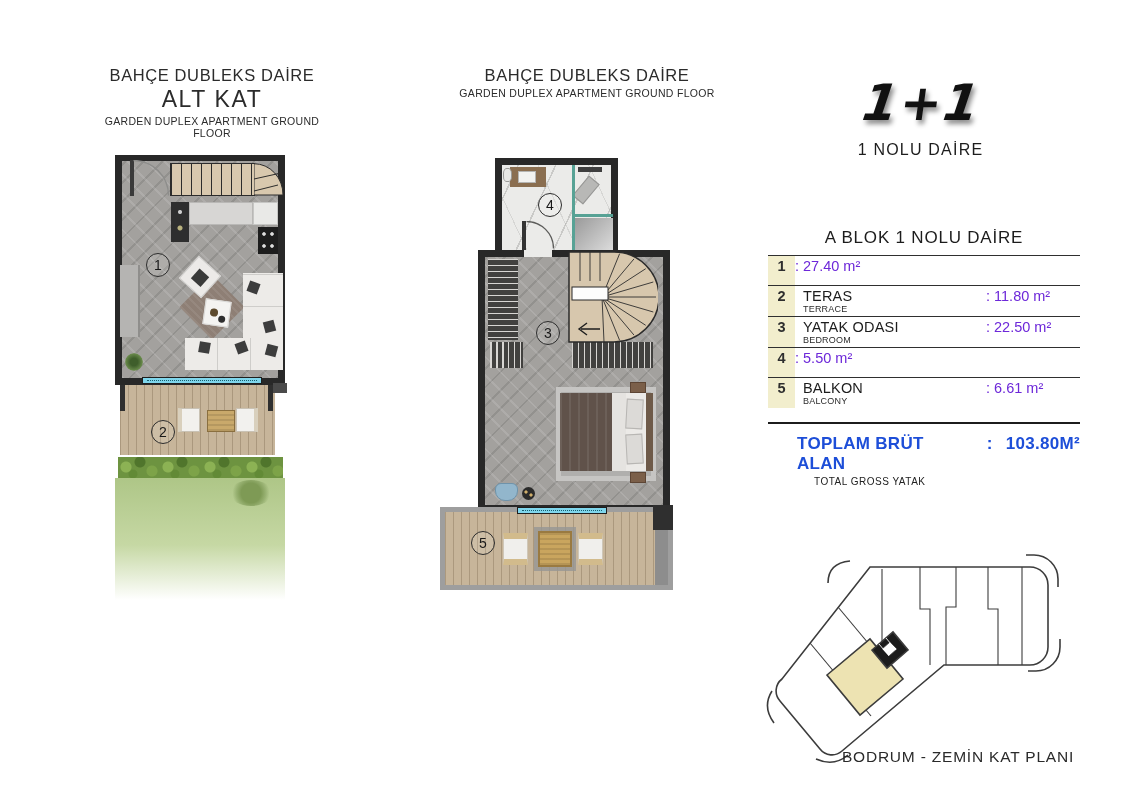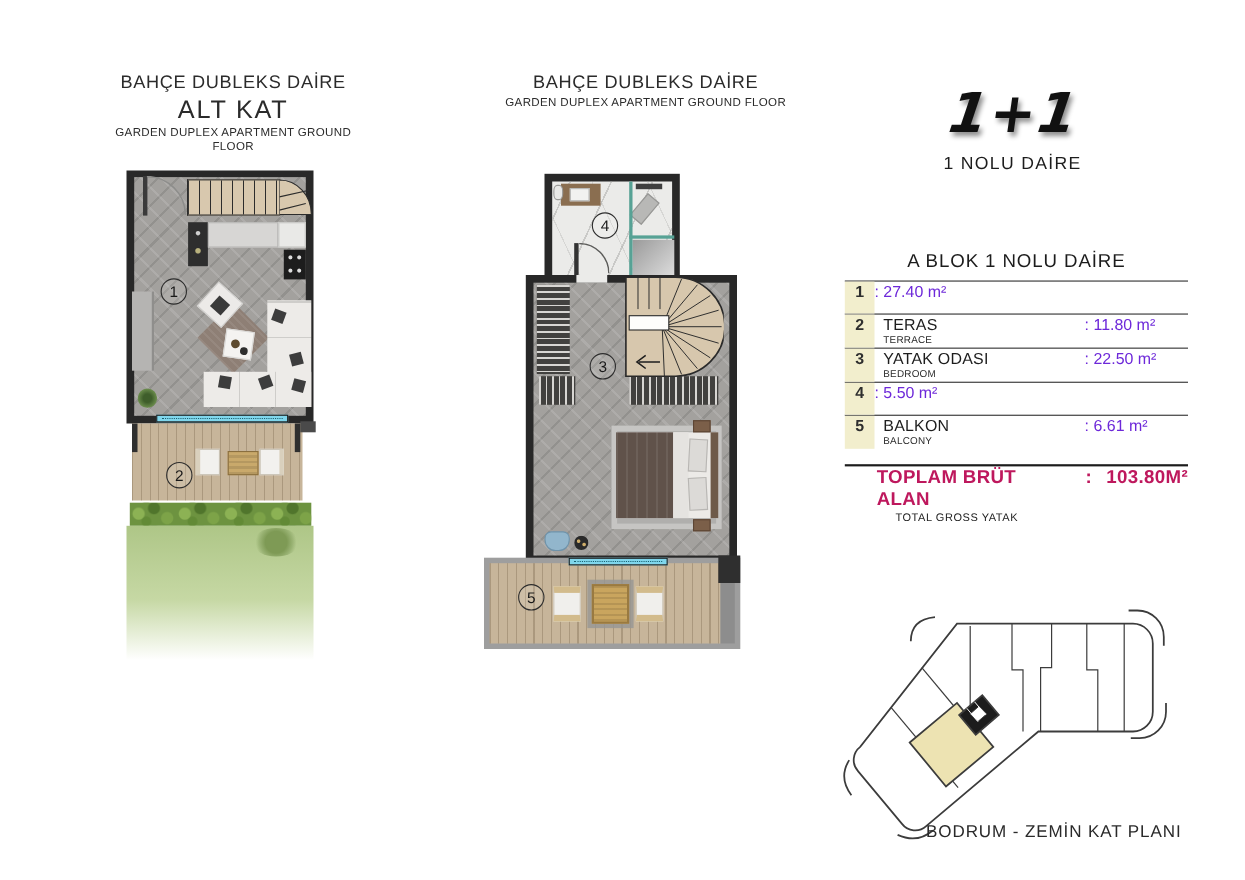--- a/index.html
+++ b/index.html
@@ -151,22 +151,22 @@
   .table-title{text-align:center;font-size:17px;font-weight:400;letter-spacing:.8px;
     color:#1c1c1c;margin-bottom:7px;}
   .trow{display:grid;grid-template-columns:27px 191px 1fr;border-top:1.6px solid #2f2f2f;min-height:29px;}
   .tnum{background:var(--table-num-bg);font-size:14.5px;font-weight:600;color:#2e2e2e;
     display:flex;justify-content:center;padding-top:2px;}
   .tname{padding:2px 0 2px 8px;}
   .tname-tr{font-size:14.5px;letter-spacing:.2px;color:#1d1d1d;}
   .tname-en{font-size:9px;letter-spacing:.2px;color:#2c2c2c;}
   .tarea{font-size:14.5px;color:#6d28d9;padding-top:2px;white-space:nowrap;}
   .total-rule{border-top:2.4px solid #1c1c1c;margin-top:14px;}
-  .total-row{padding-left:29px;font-size:17px;font-weight:700;
-    letter-spacing:.3px;color:#be185d;display:flex;}
+  .total-row{margin-top:10px;padding-left:29px;font-size:17px;font-weight:700;
+    letter-spacing:.3px;color:#1d4ed8;display:flex;}
   .total-row .t-colon{margin:0 13px 0 14px;}
   .total-sub{padding-left:46px;font-size:10px;letter-spacing:.5px;color:#222;margin-top:2px;}
 
   .keyplan{position:absolute;left:730px;top:545px;width:390px;height:225px;}
   .keyplan-caption{position:absolute;left:838px;top:748px;width:240px;text-align:center;
     font-size:15.5px;letter-spacing:.8px;color:#2a2a2a;}
 </style>
 </head>
 <body>
 

